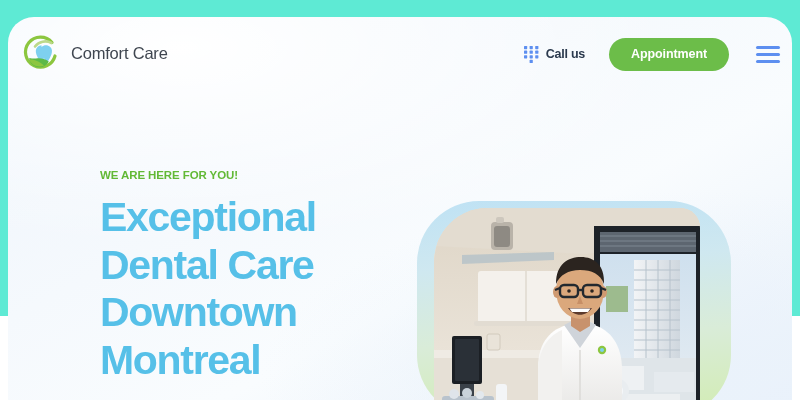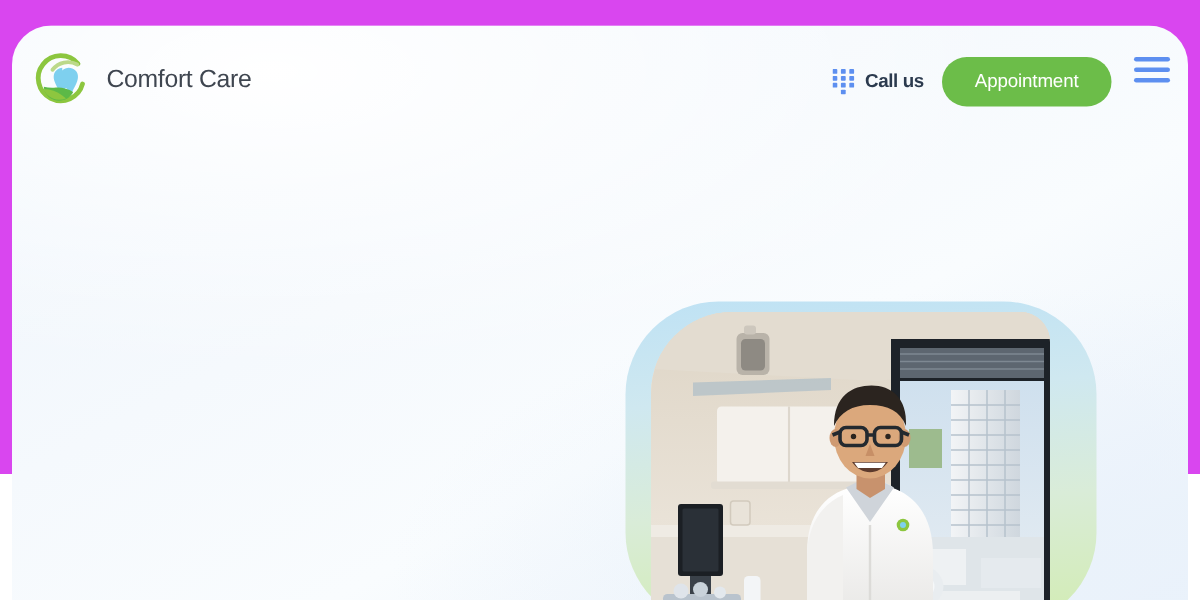--- a/index.html
+++ b/index.html
@@ -6,21 +6,21 @@
   html, body {
     width:800px; height:400px; overflow:hidden;
     background:#ffffff;
     font-family:"Liberation Sans", sans-serif;
   }
 
   
   #page {
     position:relative;
     width:800px; height:316px;
-    background:#d946ef;
+    background:#5eead4;
   }
   #panel {
     position:absolute;
     left:8px; top:17px;
     width:784px; height:383px;
     border-radius:26px 26px 0 0;
     overflow:hidden;
     background:
       radial-gradient(110% 90% at 22% 8%,  #ffffff 0%, rgba(255,255,255,0) 58%),
       radial-gradient(90% 80% at 88% 95%,  #eaf2fb 0%, rgba(234,242,251,0) 62%),
@@ -46,22 +46,22 @@
     line-height:1.16;
     letter-spacing:-0.2px;
     font-weight:400;
     white-space:nowrap;
   }
   #brand-text span { display:block; }
 
   #header-right {
     margin-left:auto;
     margin-right:12px;
-    display:flex; 
-    gap:0;
+    display:flex; align-items:center;
+    gap:12px;
   }
   #callus {
     display:flex; align-items:center; gap:7px;
     cursor:pointer;
     margin-right:12px;
   }
   #dialpad { width:15px; height:17px; display:block; }
   #callus-label {
     font-size:12.5px; font-weight:600;
     color:#2b3a4e; letter-spacing:-0.25px;
@@ -69,21 +69,21 @@
   }
   #appointment-btn {
     background:#6cbd49;
     color:#ffffff;
     border:none;
     border-radius:999px;
     height:33px;
     padding:0 22px;
     font-family:"Liberation Sans", sans-serif;
     font-size:12.5px;
-    font-weight:400;
+    font-weight:700;
     letter-spacing:-0.1px;
     cursor:pointer;
     white-space:nowrap;
   }
   #hamburger {
     margin-left:15px;
     width:24px; height:17px;
     display:flex; flex-direction:column; justify-content:space-between;
     cursor:pointer;
   }
@@ -317,15 +317,25 @@
 
           <path d="M134 100 C140 109 152 109 158 100 Z" fill="#5c3a2c"></path>
           <path d="M135.5 100.5 H156.5 L154 104 H138 Z" fill="#ffffff"></path>
 
           <ellipse cx="150" cy="203" rx="16" ry="10" fill="#dba87c"></ellipse>
           <ellipse cx="167" cy="200" rx="9" ry="7" fill="#cf9a71"></ellipse>
         </svg>
       </div>
     </div>
 
+    <div id="hero-left">
+      <div id="eyebrow">WE ARE HERE FOR YOU!</div>
+      <h1 id="headline">
+        <span>Exceptional</span>
+        <span>Dental Care</span>
+        <span>Downtown</span>
+        <span>Montreal</span>
+      </h1>
+
+    </div>
 
   </div>
 </div>
 
 </body></html>

